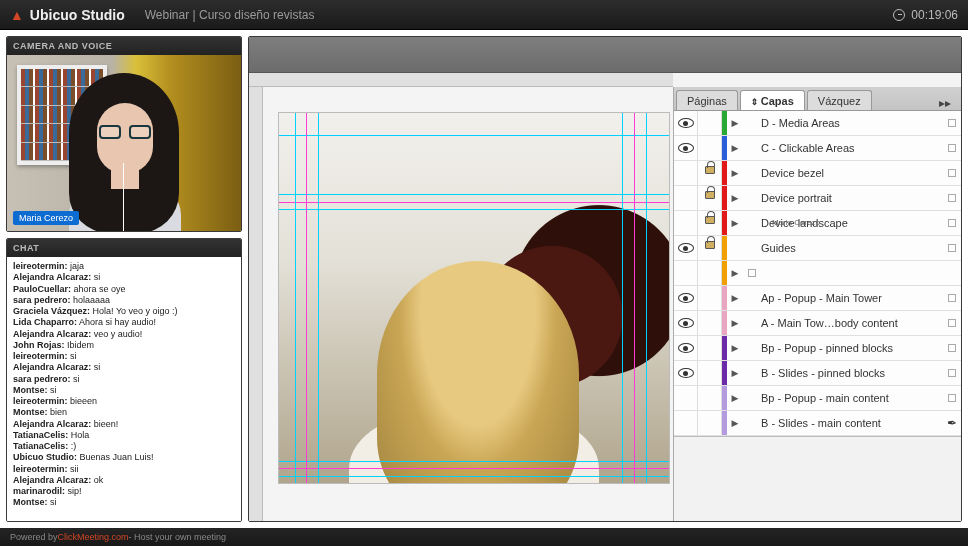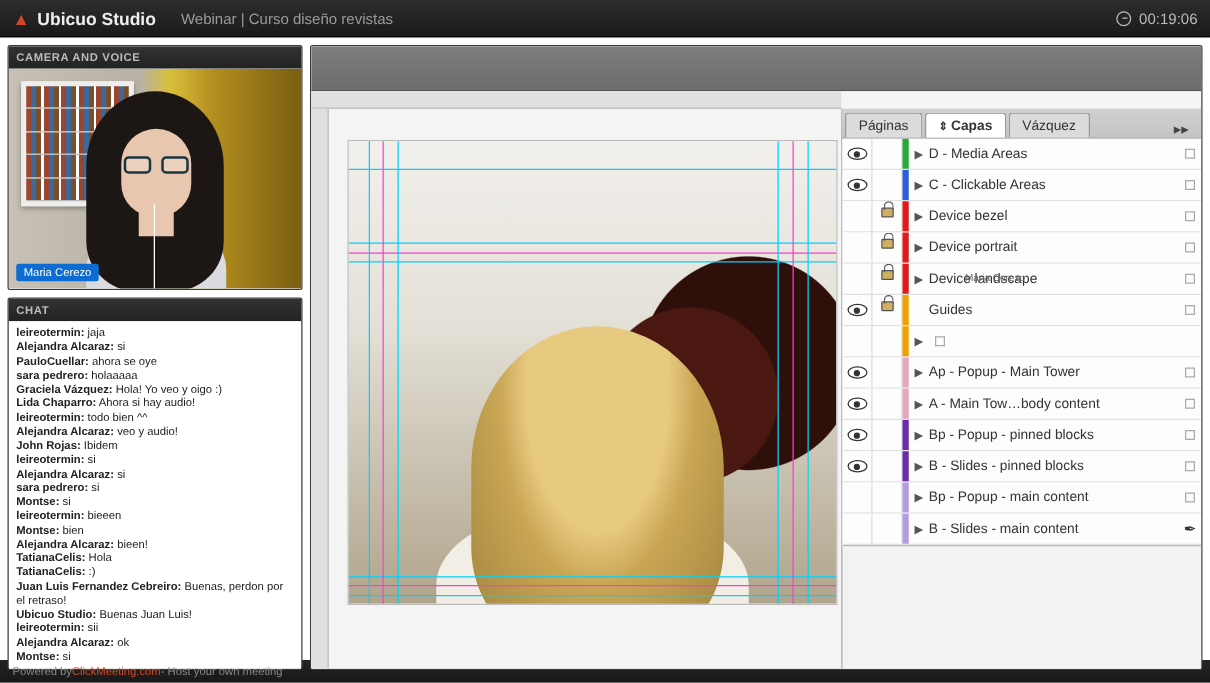--- a/index.html
+++ b/index.html
@@ -176,21 +176,21 @@
 }
 .eye::after { content: ""; position: absolute; width: 5px; height: 5px; background: #333; border-radius: 50%; top: 1.5px; left: 4.5px; }
 .lock-slot { width: 14px; height: 14px; }
 .lock {
   width: 10px; height: 8px; border: 1px solid #555; border-radius: 1px;
   background: #d0b060; position: relative; margin: 0 auto;
 }
 .lock::before { content: ""; position: absolute; top: -6px; left: 1px; width: 6px; height: 6px; border: 1px solid #555; border-bottom: none; border-radius: 4px 4px 0 0; }
 .lp-color { width: 5px; height: 100%; }
 .lp-disclose { width: 16px; text-align: center; color: #555; font-size: 9px; }
-.lp-name { flex: 1; padding-right: 4px; white-space: nowrap; overflow: hidden; text-overflow: ellipsis; }
+.lp-name { flex: 1; padding-right: 4px; white-space: nowrap; overflow: hidden; text-overflow: ellipsis; margin-left: 18px; }
 .lp-name.italic { }
 .lp-sel { width: 18px; display: flex; align-items: center; justify-content: center; }
 .lp-sel .sq { width: 8px; height: 8px; border: 1px solid #aaa; }
 .lp-sel .pen { font-size: 12px; }
 .cursor-note { position: absolute; font-size: 8px; color: #666; }
 
 .footer {
   height: 18px;
   background: linear-gradient(#242424,#181818);
   color: #888; font-size: 9px;
@@ -245,36 +245,35 @@
 
     <div class="panel chat-panel">
       <div class="panel-header">CHAT</div>
       <div class="panel-body chat-body" id="chat-body">
           <div class="chat-line"><span class="chat-user">leireotermin:</span><span class="chat-msg"> jaja</span></div>
           <div class="chat-line"><span class="chat-user">Alejandra Alcaraz:</span><span class="chat-msg"> si</span></div>
           <div class="chat-line"><span class="chat-user">PauloCuellar:</span><span class="chat-msg"> ahora se oye</span></div>
           <div class="chat-line"><span class="chat-user">sara pedrero:</span><span class="chat-msg"> holaaaaa</span></div>
           <div class="chat-line"><span class="chat-user">Graciela Vázquez:</span><span class="chat-msg"> Hola! Yo veo y oigo :)</span></div>
           <div class="chat-line"><span class="chat-user">Lida Chaparro:</span><span class="chat-msg"> Ahora si hay audio!</span></div>
-          <div class="chat-line"><span class="chat-user">leireotermin:</span><span class="chat-msg"> todo bien ^^</span></div>
           <div class="chat-line"><span class="chat-user">Alejandra Alcaraz:</span><span class="chat-msg"> veo y audio!</span></div>
           <div class="chat-line"><span class="chat-user">John Rojas:</span><span class="chat-msg"> Ibidem</span></div>
           <div class="chat-line"><span class="chat-user">leireotermin:</span><span class="chat-msg"> si</span></div>
           <div class="chat-line"><span class="chat-user">Alejandra Alcaraz:</span><span class="chat-msg"> si</span></div>
           <div class="chat-line"><span class="chat-user">sara pedrero:</span><span class="chat-msg"> si</span></div>
           <div class="chat-line"><span class="chat-user">Montse:</span><span class="chat-msg"> si</span></div>
           <div class="chat-line"><span class="chat-user">leireotermin:</span><span class="chat-msg"> bieeen</span></div>
           <div class="chat-line"><span class="chat-user">Montse:</span><span class="chat-msg"> bien</span></div>
           <div class="chat-line"><span class="chat-user">Alejandra Alcaraz:</span><span class="chat-msg"> bieen!</span></div>
           <div class="chat-line"><span class="chat-user">TatianaCelis:</span><span class="chat-msg"> Hola</span></div>
           <div class="chat-line"><span class="chat-user">TatianaCelis:</span><span class="chat-msg"> :)</span></div>
-          <div class="chat-line"><span class="chat-user">Juan Luis Fernandez Cebreiro:</span><span class="chat-msg"> Buenas, perdon por el retraso!</span></div>
           <div class="chat-line"><span class="chat-user">Ubicuo Studio:</span><span class="chat-msg"> Buenas Juan Luis!</span></div>
           <div class="chat-line"><span class="chat-user">leireotermin:</span><span class="chat-msg"> sii</span></div>
           <div class="chat-line"><span class="chat-user">Alejandra Alcaraz:</span><span class="chat-msg"> ok</span></div>
+          <div class="chat-line"><span class="chat-user">marinarodil:</span><span class="chat-msg"> sip!</span></div>
           <div class="chat-line"><span class="chat-user">Montse:</span><span class="chat-msg"> si</span></div>
         </div>
     </div>
   </div>
 
   <div class="panel share-panel">
     <div class="share-body">
       <div class="share-toolbar"></div>
       <div class="share-canvas">
         <div class="ruler-top"></div>

